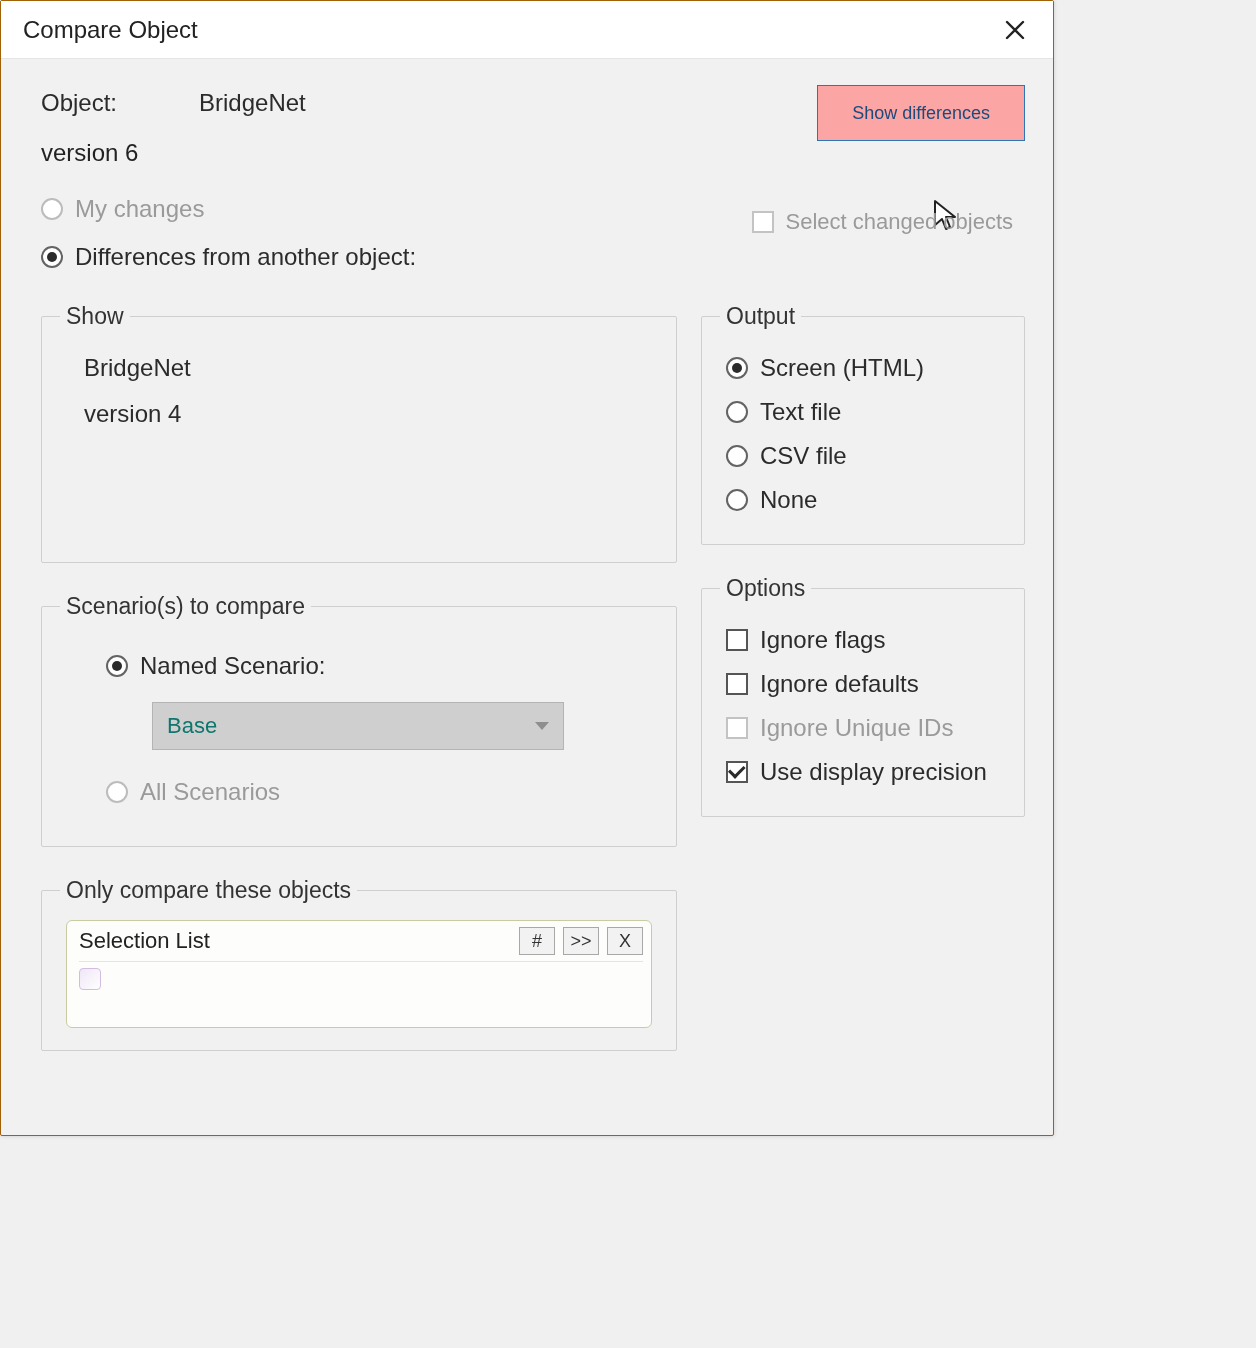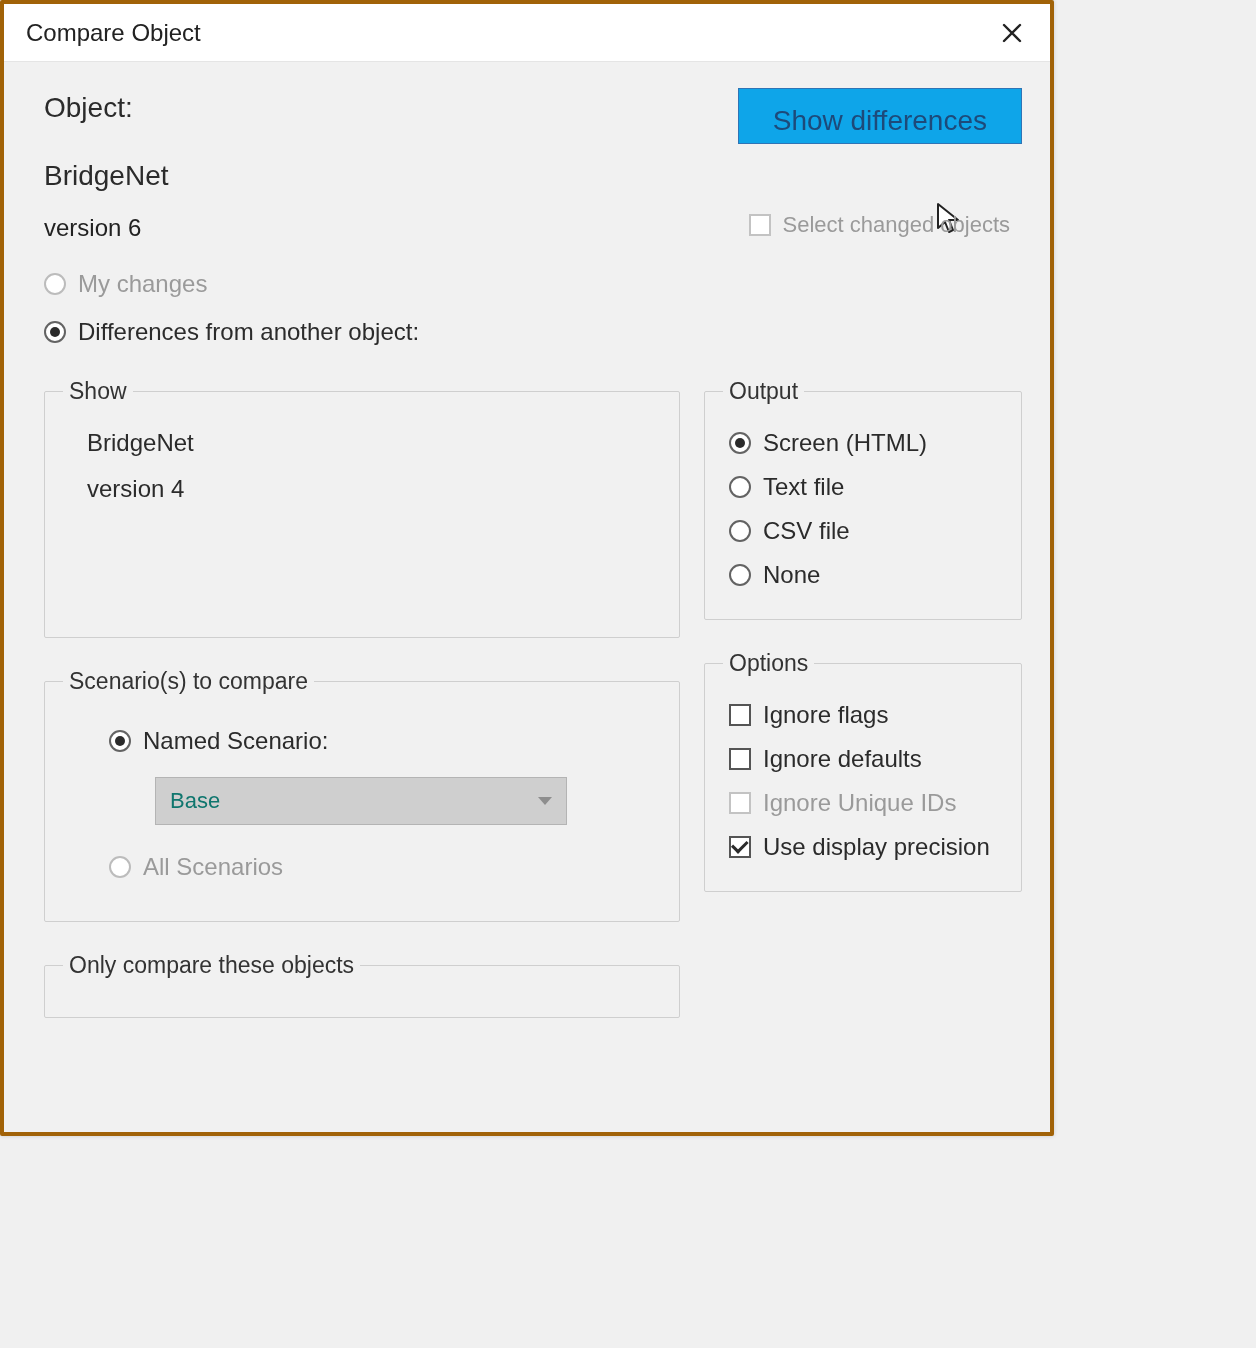--- a/index.html
+++ b/index.html
@@ -11,21 +11,21 @@
     color: #2b2b2b;
     background: #f0f0f0;
     overflow: hidden;
   }
   .dialog {
     position: absolute;
     left: 0; top: 0;
     width: 1054px;
     height: 1136px;
     background: #f1f1f1;
-    border: 4px solid #a16207;
+    border: 1px solid #a16207;
     box-shadow: 0 0 4px rgba(0,0,0,0.15);
     border-radius: 2px;
   }
   .titlebar {
     height: 58px;
     background: #ffffff;
     display: flex;
     align-items: center;
     padding: 0 18px 0 22px;
     border-bottom: 1px solid #e5e5e5;
@@ -41,29 +41,29 @@
   .body {
     position: relative;
     padding: 30px 28px 20px 40px;
     height: calc(100% - 58px);
   }
   
   .obj-row {
     display: flex; align-items: flex-start;
   }
   .obj-left { flex: 1; }
-  .obj-label-row { display: flex; gap: 36px; font-size: 28px; flex-direction: column; }
+  .obj-label-row { display: flex; gap: 82px; font-size: 24px; }
   .obj-version { margin-top: 22px; font-size: 24px; color: #222; }
   .show-diff-btn {
     margin-top: -4px;
     height: 56px;
     padding: 16px 34px;
-    font-size: 28px;
+    font-size: 18px;
     color: #1d4a7a;
-    background: #0ea5e9;
+    background: #fca5a5;
     border: 1px solid #2f74b5;
     cursor: pointer;
   }
   .cursor {
     position: absolute;
     left: 932px; top: 140px;
     pointer-events: none;
     font-size: 28px;
   }
   
@@ -270,20 +270,31 @@
             </div>
             <div class="radio-line">
               <span class="radio disabled"></span>
               <span class="disabled-text">All Scenarios</span>
             </div>
           </div>
         </fieldset>
 
         <fieldset class="gbox sel-only">
           <legend>Only compare these objects</legend>
+          <div class="sel-panel">
+            <div class="sel-head">
+              <span class="sel-title">Selection List</span>
+              <span class="mini-btn">#</span>
+              <span class="mini-btn">&gt;&gt;</span>
+              <span class="mini-btn">X</span>
+            </div>
+            <div class="sel-body">
+              <span class="tag-icon"></span>
+            </div>
+          </div>
         </fieldset>
       </div>
 
       <div class="rightcol">
         <fieldset class="gbox outs">
           <legend>Output</legend>
           <div class="radio-line">
             <span class="radio checked"></span>
             <span>Screen (HTML)</span>
           </div>

